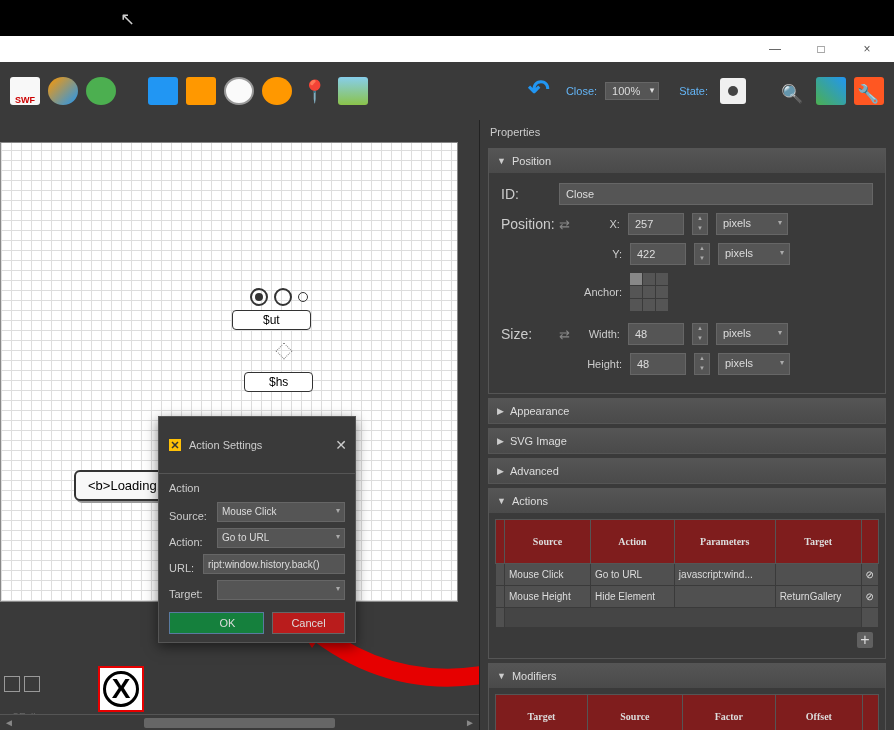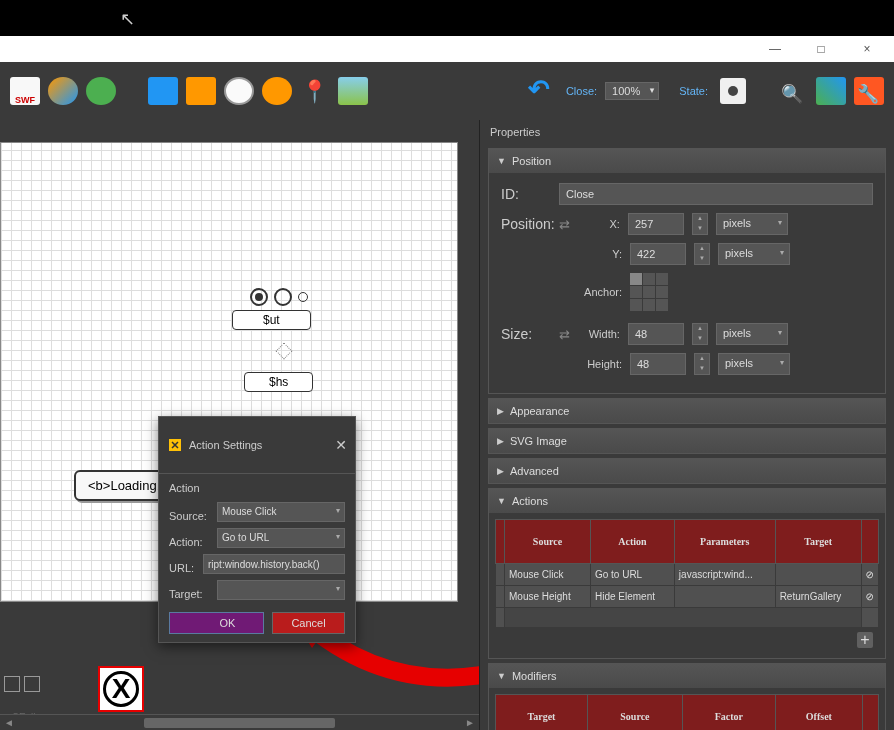--- a/index.html
+++ b/index.html
@@ -62,21 +62,21 @@
 .dialog-title .dclose { color: #ccc; font-size: 14px; cursor: pointer; }
 .dialog-body { padding: 8px 10px; }
 .dialog-section-label { color: #ccc; font-size: 11px; margin-bottom: 8px; display: block; }
 .dlg-row { display: flex; align-items: flex-end; margin-bottom: 6px; gap: 6px; }
 .dlg-row label { color: #ccc; font-size: 11px; width: 42px; }
 .dlg-sel, .dlg-input { flex: 1; background: #555; border: 1px solid #666; color: #ddd; font-size: 10px; padding: 3px 4px; height: 20px; }
 .dlg-sel { position: relative; cursor: pointer; }
 .dlg-sel::after { content: '▾'; position: absolute; right: 4px; top: 3px; color: #aaa; font-size: 8px; }
 .dlg-btns { display: flex; gap: 8px; justify-content: center; margin-top: 12px; }
 .dlg-btn { flex: 1; background: #b91c1c; border: 1px solid #666; color: #ddd; font-size: 11px; padding: 4px 0; cursor: pointer; }
-.dlg-btn.primary { background: #701a75; border-color: #5a7aa0; padding-left: 22px; }
+.dlg-btn.primary { background: #15803d; border-color: #5a7aa0; padding-left: 22px; }
 
 .canvas-scrollbar-h { height: 16px; background: #3a3a3a; border-top: 1px solid #555; position: relative; }
 .canvas-scrollbar-h .thumb { position: absolute; left: 30%; width: 40%; height: 10px; top: 3px; background: #666; border-radius: 2px; }
 .canvas-scrollbar-h .arr { position: absolute; top: 2px; color: #888; font-size: 10px; }
 
 .props-panel { flex: 1; background: #3a3a3a; display: flex; flex-direction: column; overflow-y: auto; padding: 0 8px 8px 8px; }
 .props-header { color: #ccc; font-size: 11px; padding: 6px 2px 10px 2px; }
 
 .accordion { background: #4a4a4a; border: 1px solid #555; margin-bottom: 4px; }
 .acc-header { display: flex; align-items: center; padding: 6px 8px; cursor: pointer; background: linear-gradient(#555, #4a4a4a); }

